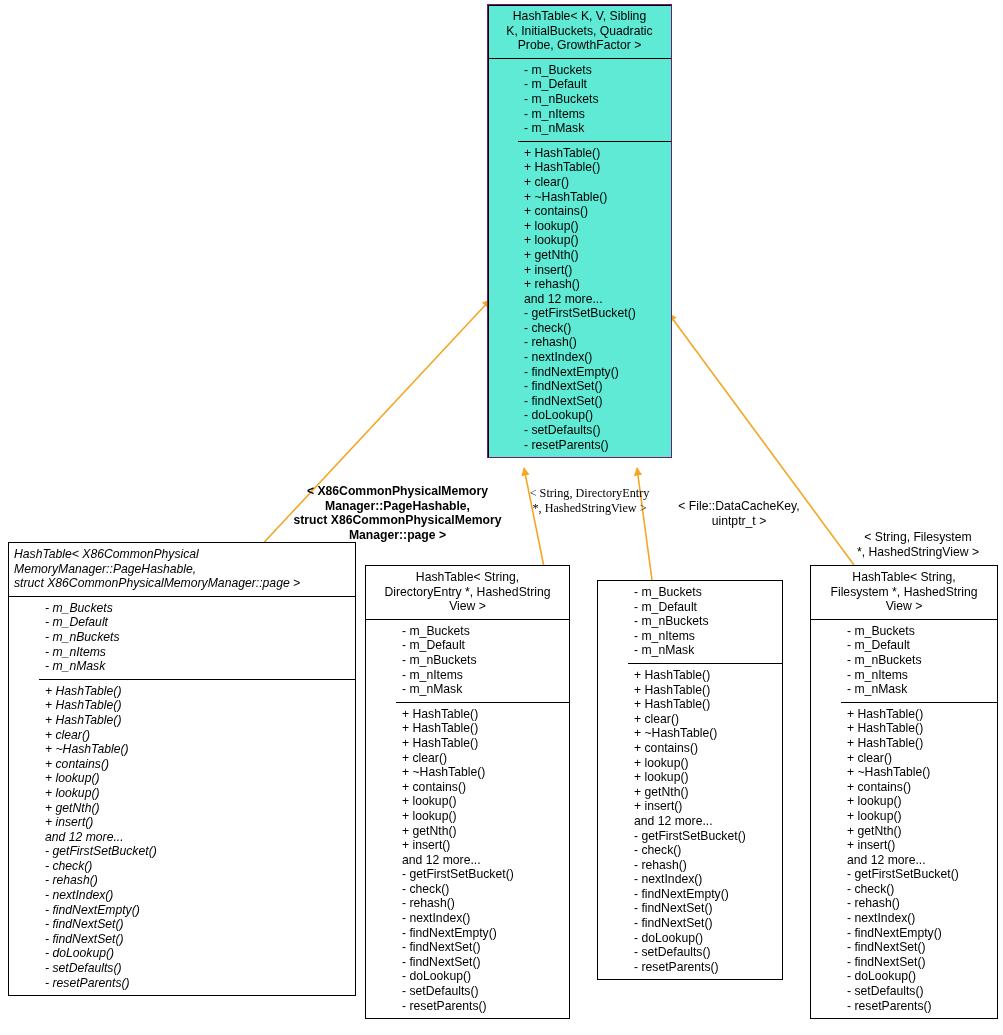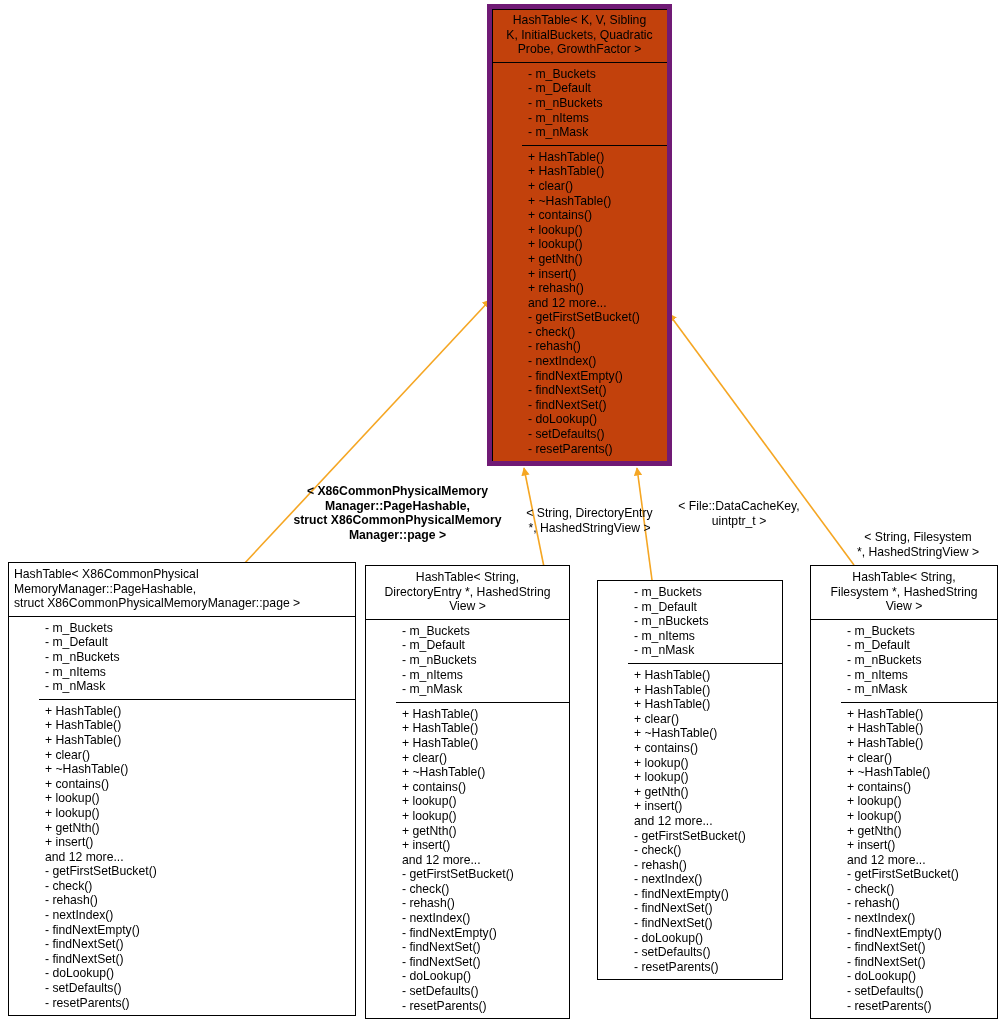--- a/index.html
+++ b/index.html
@@ -32,22 +32,22 @@
   .uml-class {
     position: absolute;
     box-sizing: border-box;
     border: 1px solid #000000;
     background: #ffffff;
     font-size: 12.2px;
     line-height: 14.6px;
     color: #000000;
   }
   .uml-class.root {
-    background: #c2410c;
-    border: 5px solid #701a75;
+    background: #5eead4;
+    border: 1px solid #701a75;
     box-shadow: 1px 1px 0 0 #000000 inset;
   }
   .uml-class.root .cls-title,
   .uml-class.root .cls-section {
     border-color: #000000;
   }
 
   .cls-title {
     text-align: center;
     padding: 4px 5px 5px 5px;
@@ -138,21 +138,21 @@
         <div class="cls-row">- nextIndex()</div>
         <div class="cls-row">- findNextEmpty()</div>
         <div class="cls-row">- findNextSet()</div>
         <div class="cls-row">- findNextSet()</div>
         <div class="cls-row">- doLookup()</div>
         <div class="cls-row">- setDefaults()</div>
         <div class="cls-row">- resetParents()</div>
       </div>
   </div>
 
-  <div class="uml-class" style="left:8px; top:562px; width:348px;">
+  <div class="uml-class" style="left:8px; top:542px; width:348px;font-style:italic;">
     <div class="cls-title left">HashTable&lt; X86CommonPhysical
 MemoryManager::PageHashable,
  struct X86CommonPhysicalMemoryManager::page &gt;</div>
     <div class="cls-section">
         <div class="cls-row">- m_Buckets</div>
         <div class="cls-row">- m_Default</div>
         <div class="cls-row">- m_nBuckets</div>
         <div class="cls-row">- m_nItems</div>
         <div class="cls-row">- m_nMask</div>
       </div>
@@ -284,21 +284,21 @@
         <div class="cls-row">- setDefaults()</div>
         <div class="cls-row">- resetParents()</div>
       </div>
   </div>
 
   <div class="edge-label" style="left:285px; top:484px; width:225px;font-weight:bold;">&lt; X86CommonPhysicalMemory
 Manager::PageHashable,
  struct X86CommonPhysicalMemory
 Manager::page &gt;</div>
 
-  <div class="edge-label" style="left:512px; top:506px; width:155px;">&lt; String, DirectoryEntry
+  <div class="edge-label" style="left:512px; top:486px; width:155px;font-family:Liberation Serif, serif;">&lt; String, DirectoryEntry
 *, HashedStringView &gt;</div>
 
   <div class="edge-label" style="left:669px; top:499px; width:140px;">&lt; File::DataCacheKey,
 uintptr_t &gt;</div>
 
   <div class="edge-label" style="left:838px; top:530px; width:160px;">&lt; String, Filesystem
 *, HashedStringView &gt;</div>
 
 </div>
 

